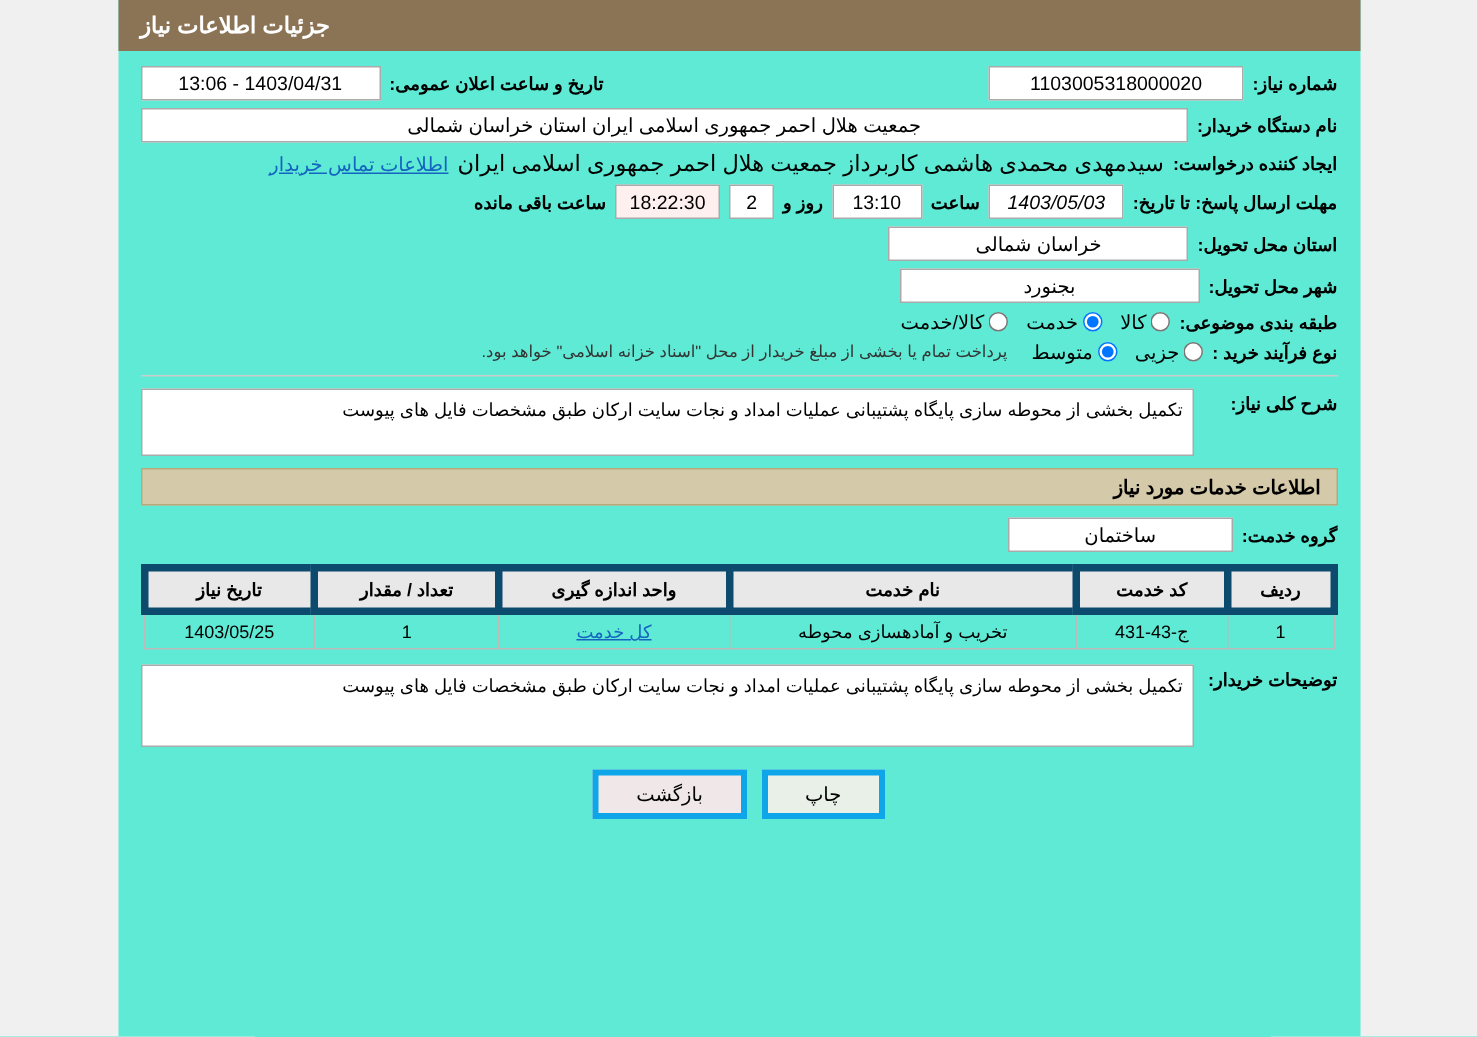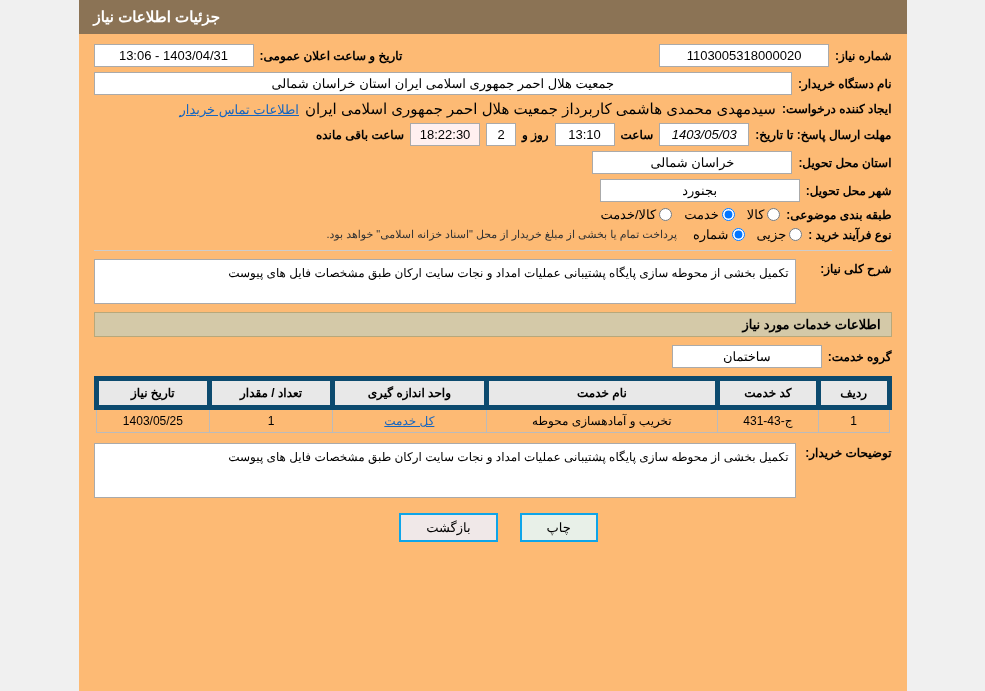--- a/index.html
+++ b/index.html
@@ -5,21 +5,21 @@
     * { box-sizing: border-box; margin: 0; padding: 0; }
     body {
       font-family: Tahoma, Arial, sans-serif;
       font-size: 13px;
       background: #f0f0f0;
       direction: rtl;
     }
     .page-wrapper {
       width: 828px;
       min-height: 691px;
-      background: #fdba74;
+      background: #5eead4;
       margin: 0 auto;
     }
     .header-bar {
       background: #8B7355;
       color: #fff;
       text-align: left;
       padding: 8px 15px;
       font-size: 15px;
       font-weight: bold;
     }
@@ -87,24 +87,23 @@
       text-align: center;
       margin-top: 15px;
       display: flex;
       justify-content: center;
       gap: 10px;
     }
     .btn {
       padding: 5px 25px;
       font-size: 13px;
       font-family: Tahoma, Arial, sans-serif;
-      border: 2px solid #0ea5e9;
+      border: 4px solid #0ea5e9;
       cursor: pointer;
       background: #f0f0f0;
-      margin-left: 12px;
     }
     .btn-print {
       background: #e8f0e8;
     }
     .btn-back {
       background: #f0e8e8;
     }
     .bold-label {
       font-weight: bold;
       font-size: 12px;
@@ -187,21 +186,21 @@
 
     <div class="full-row" style="margin-bottom:5px;">
       <span class="bold-label">نوع فرآیند خرید :</span>
       <div class="radio-group">
         <div class="radio-item">
           <input type="radio" name="process" style="">
           <span>جزیی</span>
         </div>
         <div class="radio-item">
           <input type="radio" name="process" checked="" style="">
-          <span>شماره</span>
+          <span>متوسط</span>
         </div>
       </div>
       <span style="font-size:11px; color:#333; margin-right:10px;">پرداخت تمام یا بخشی از مبلغ خریدار از محل "اسناد خزانه اسلامی" خواهد بود.</span>
     </div>
 
     <hr class="divider">
 
     <div class="full-row" style="margin-bottom:8px; align-items:flex-start;">
       <span class="bold-label" style="min-width:90px; padding-top:3px;">شرح کلی نیاز:</span>
       <div style="flex:1; border:1px solid #aaa; padding:6px; min-height:45px; background:#fff; font-size:12px;">تکمیل بخشی از محوطه سازی پایگاه پشتیبانی عملیات امداد و نجات سایت ارکان طبق مشخصات فایل های پیوست</div>

